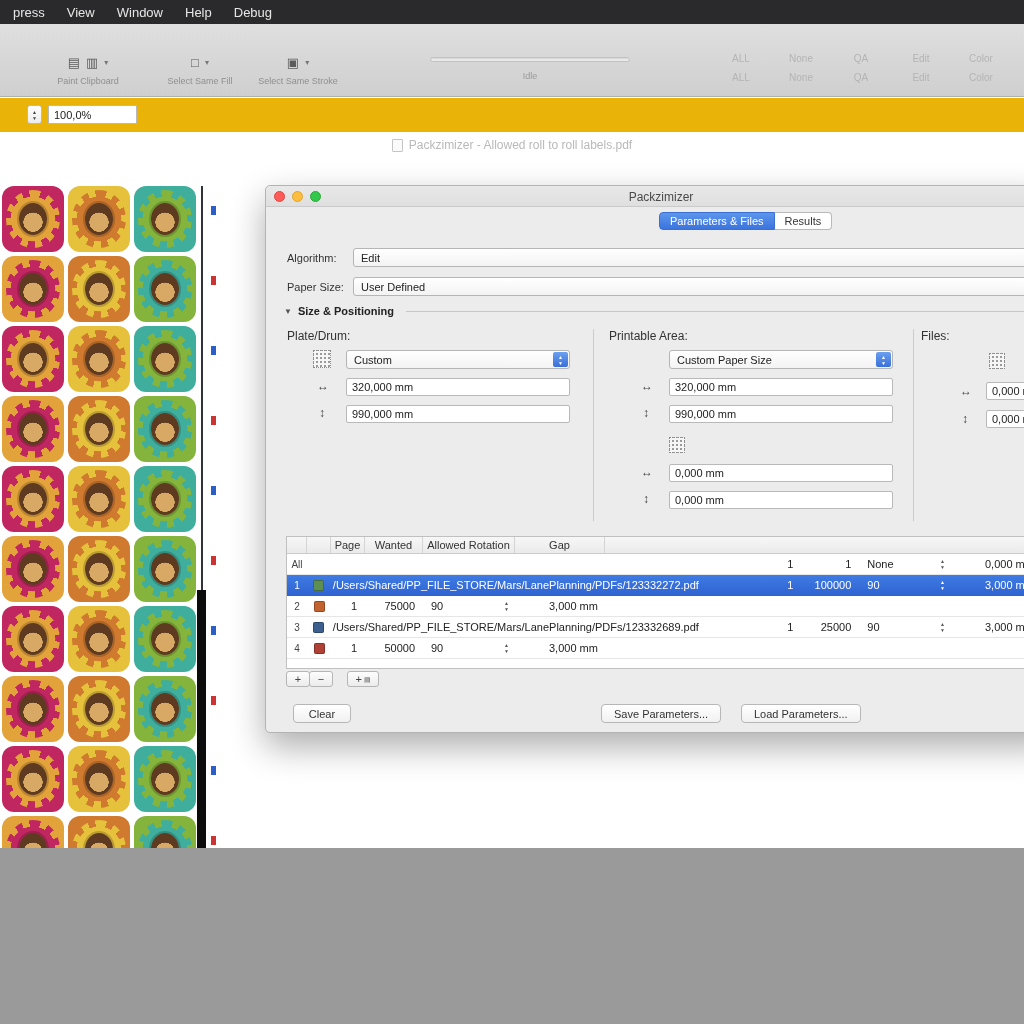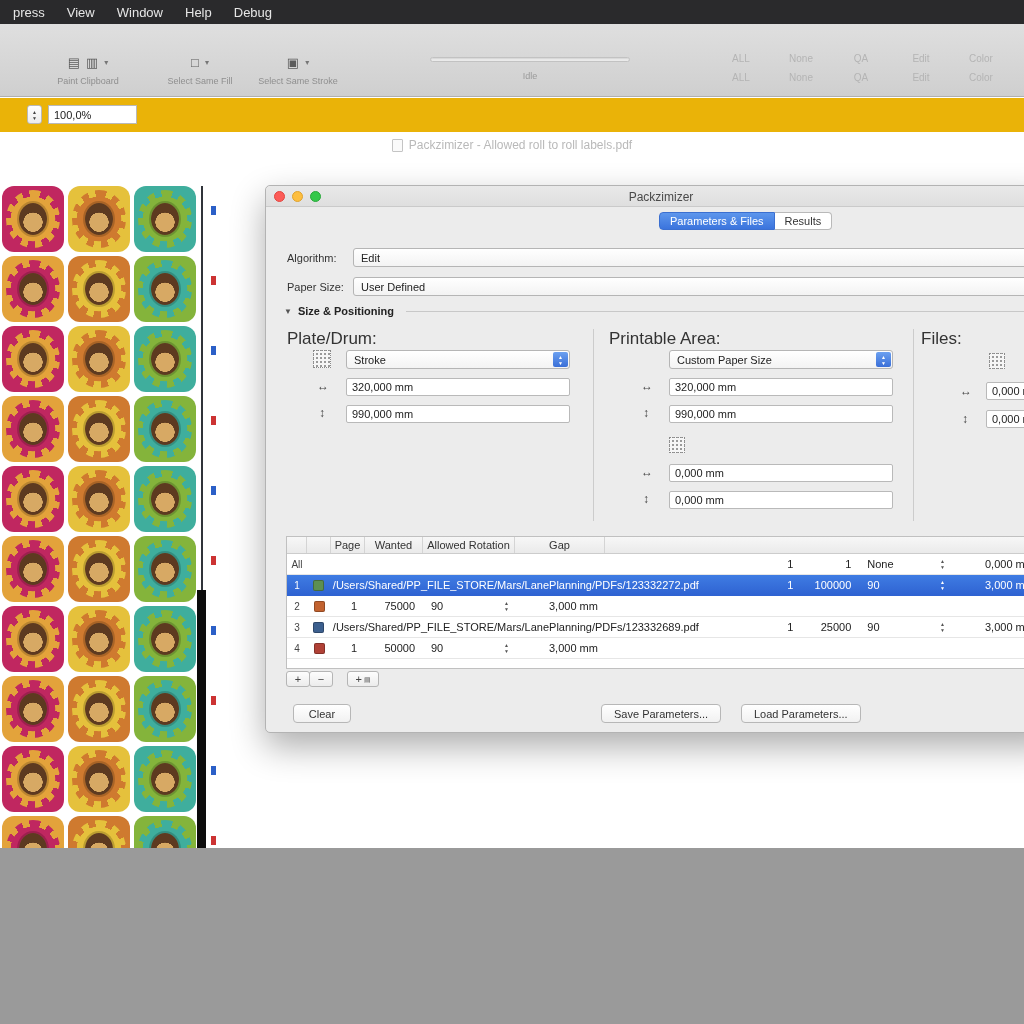--- a/index.html
+++ b/index.html
@@ -69,21 +69,21 @@
   .popup{display:flex;align-items:center;background:linear-gradient(#fff,#f3f3f3);border:1px solid #b5b5b5;border-radius:3px;font-size:11px;color:#222;padding-left:7px;position:absolute;}
   .pop-alg{left:87px;top:41px;right:-1px;height:19px;}
   .pop-pap{left:87px;top:70px;right:-1px;height:19px;}
   .pstep{position:absolute;right:1px;top:1px;bottom:1px;width:15px;background:linear-gradient(#6ba0f0,#3a6fd8);border-radius:2px;display:flex;flex-direction:column;align-items:center;justify-content:center;color:#fff;font-size:5px;line-height:6px;}
 
   .sect{position:absolute;left:18px;top:98px;right:0;display:flex;align-items:center;gap:6px;}
   .disc{font-size:8px;color:#555;}
   .sect-title{font-size:11px;font-weight:bold;color:#222;}
   .sect-rule{flex:1;height:1px;background:#c8c8c8;margin-left:6px;}
 
-  .col-label{position:absolute;font-size:17px;color:#333;}
+  .col-label{position:absolute;font-size:12px;color:#333;}
   .lab-plate{left:21px;top:122px;} .lab-print{left:343px;top:122px;} .lab-res{left:655px;top:122px;}
   .vsep{position:absolute;top:122px;width:1px;height:192px;background:#ccc;}
   .vs1{left:327px;} .vs2{left:647px;}
 
   .dotic{position:absolute;border:1px dotted #8a8a8a;background-image:radial-gradient(#9a9a9a 0.8px, rgba(0,0,0,0) 1px);background-size:4px 4px;background-position:1px 1px;background-color:#f6f6f6;}
   .dot1{left:47px;top:143px;width:18px;height:18px;}
   .dot2{left:403px;top:230px;width:16px;height:16px;}
   .dot3{left:723px;top:146px;width:16px;height:16px;}
   .aric{position:absolute;font-size:12px;color:#444;}
   .h1{left:51px;top:172px;} .v1{left:53px;top:199px;}
@@ -282,21 +282,21 @@
 
         <div class="sect">
           <span class="disc">▼</span>
           <span class="sect-title">Size &amp; Positioning</span>
           <span class="sect-rule"></span>
         </div>
 
         <div class="col-label lab-plate">Plate/Drum:</div>
         <span class="dotic dot1"></span>
         <div class="popup pop-plate">
-          <span>Stroke</span>
+          <span>Custom</span>
           <span class="pstep">
               <span>▲</span>
               <span>▼</span>
             </span>
         </div>
         <span class="aric h1">↔</span>
         <input class="fld f-pw" value="320,000 mm" style="">
         <span class="aric v1">↕</span>
         <input class="fld f-ph" value="990,000 mm" style="">
 

